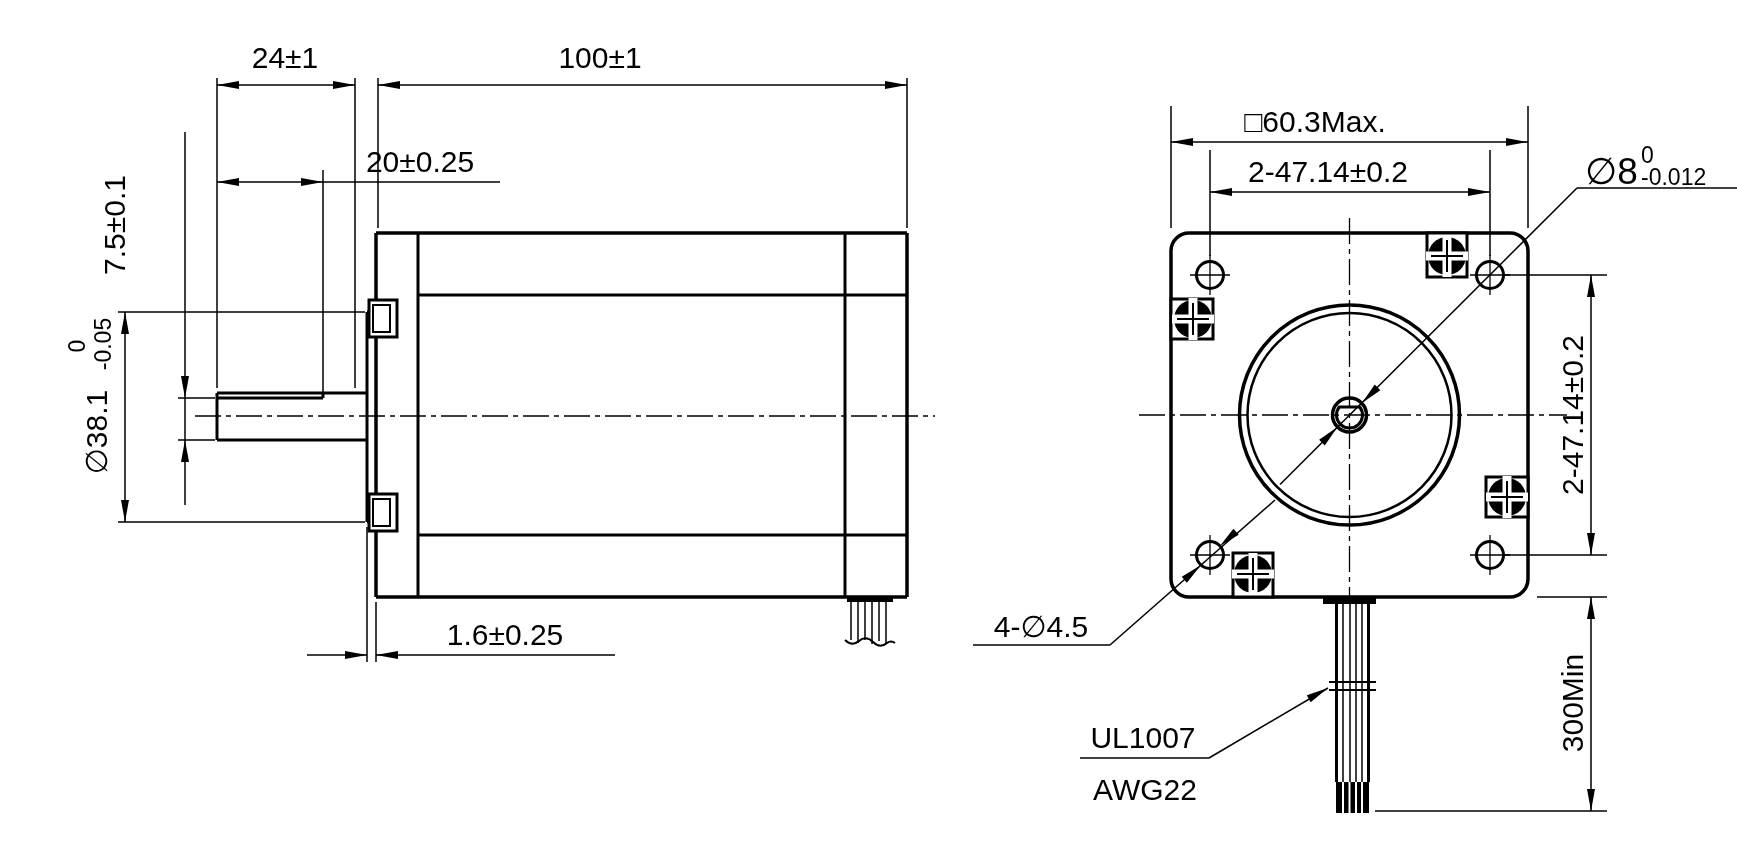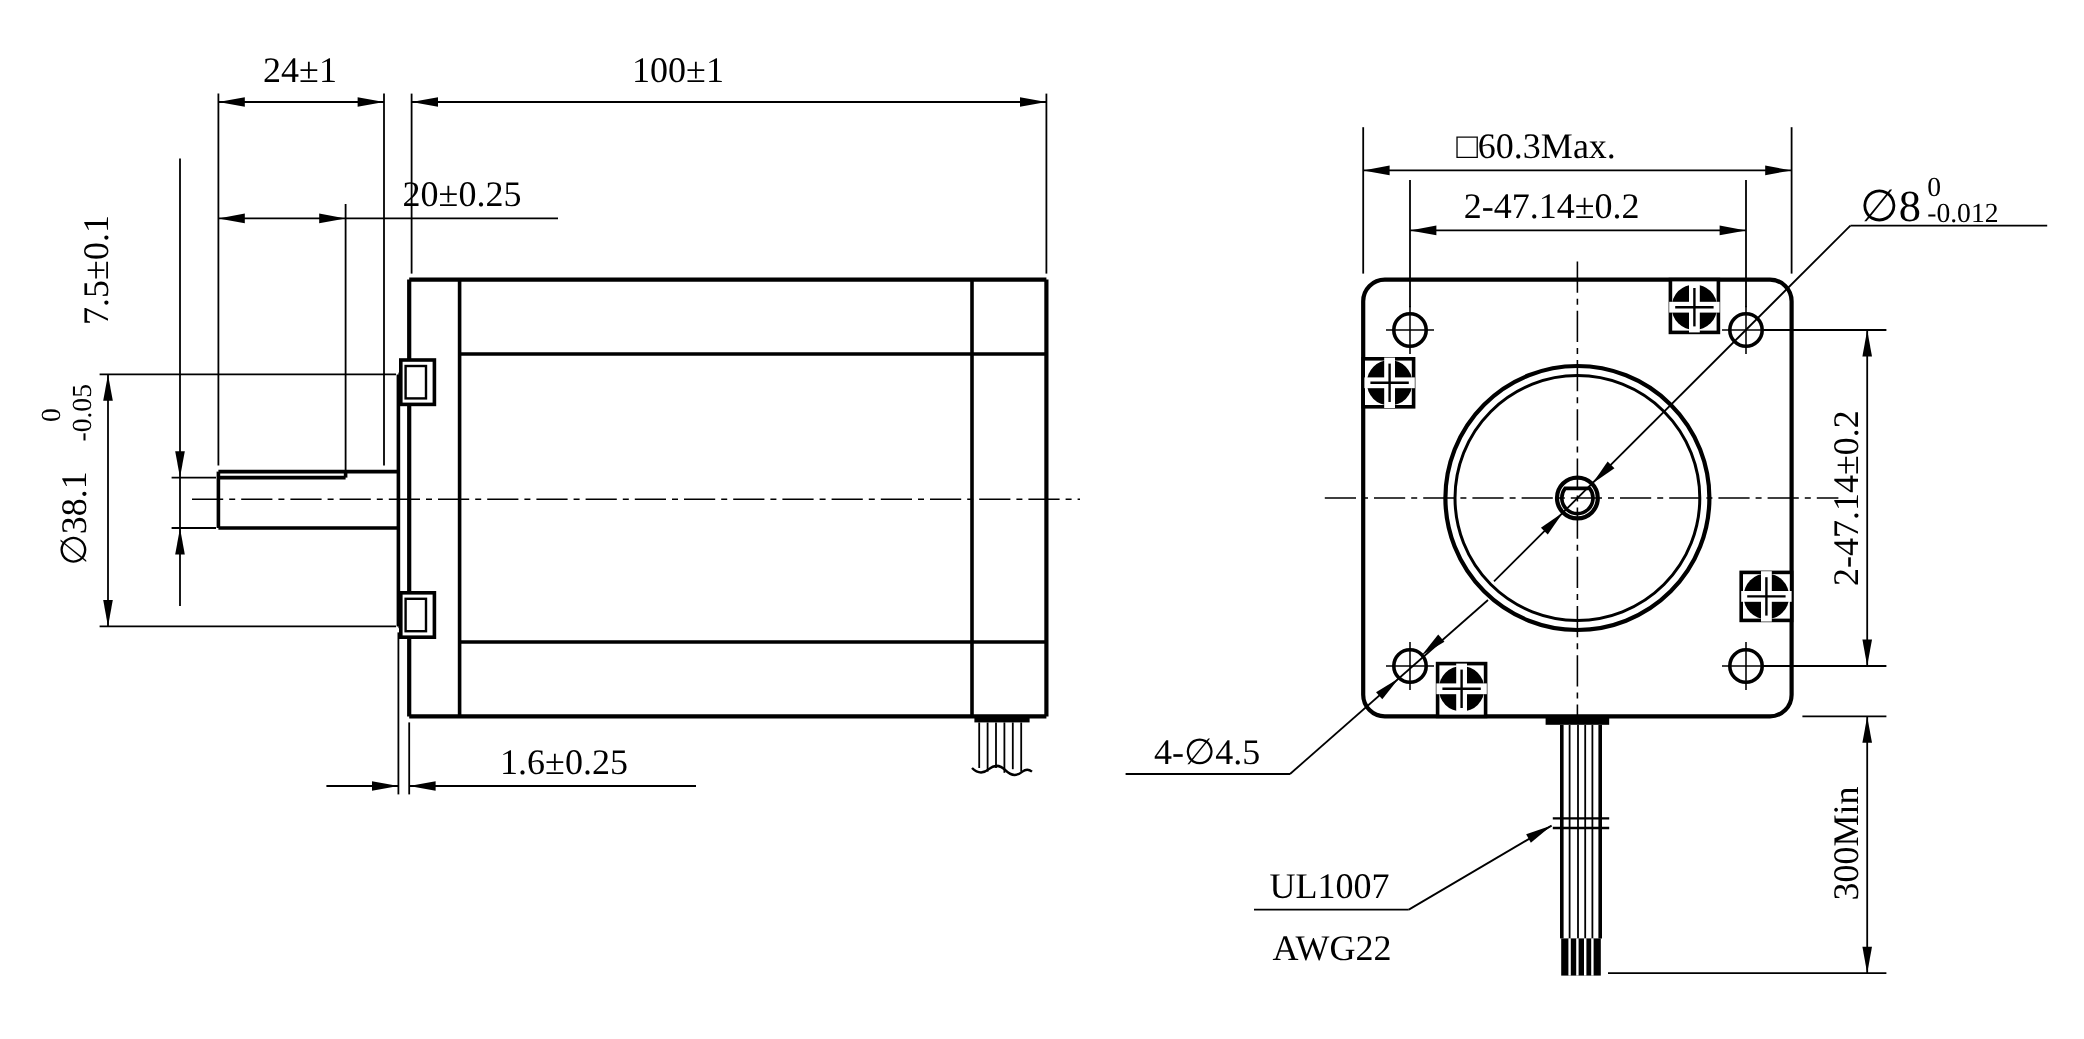--- a/index.html
+++ b/index.html
@@ -1,20 +1,21 @@
 <!DOCTYPE html>
 <html><head>
 <meta charset="utf-8">
 <style>
   html,body{margin:0;padding:0;background:#ffffff;}
   #stage{
     position:relative;
     width:1422px;height:866px;
     background:#ffffff;
-    font-family:Liberation Serif, serif;
+    font-family:Liberation Sans, sans-serif;
+    padding-left:35px;
   }
   svg{display:block;}
   text{fill:#000000;}
   .dim{font-size:30px;}
   .dim-big{font-size:37px;}
   .tol{font-size:23px;}
   .thick{stroke:#000;stroke-width:3.5;fill:none;}
   .med{stroke:#000;stroke-width:3;fill:none;}
   .thin{stroke:#000;stroke-width:1.5;fill:none;}
   .hair{stroke:#000;stroke-width:1.3;fill:none;}

